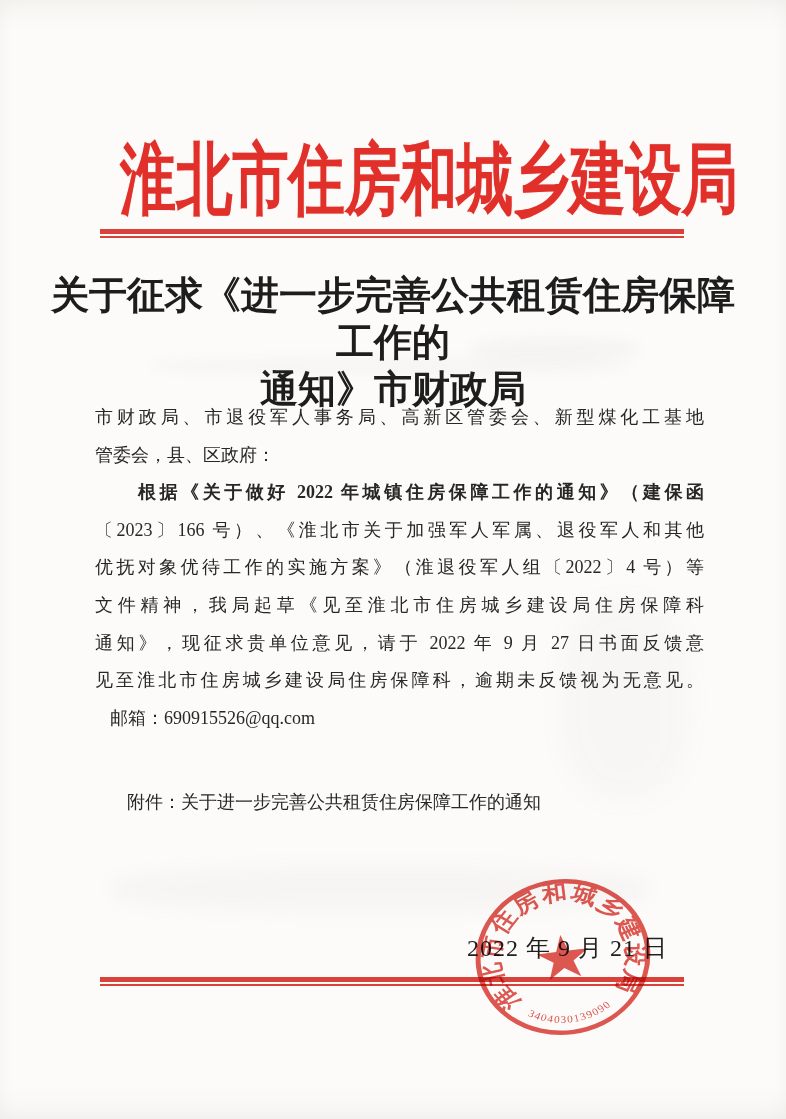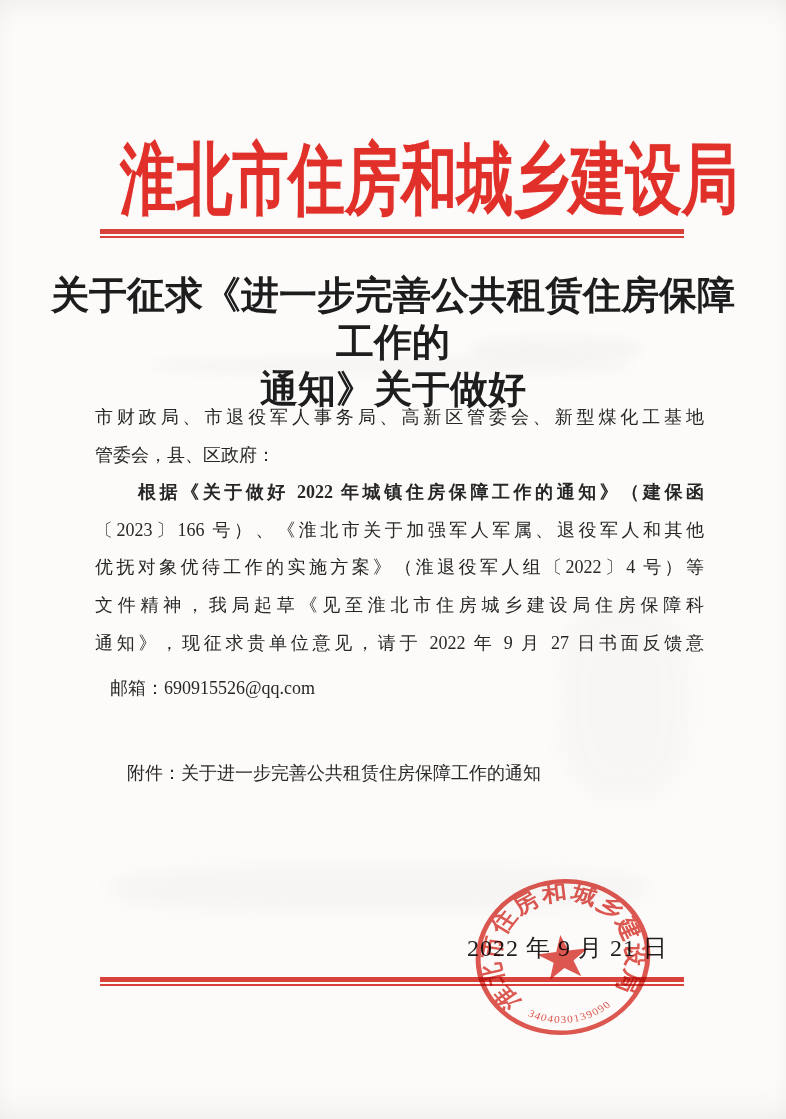--- a/index.html
+++ b/index.html
@@ -47,21 +47,21 @@
   }
 
   .body-text{
     position:absolute;left:95px;width:609px;top:399px;
     font-size:18px;line-height:37.6px;
     color:#272727;
   }
   .line{white-space:nowrap;overflow:visible;}
   .just{text-align:justify;text-align-last:justify;}
   .ind-2{padding-left:43px;font-weight:bold;}
-  .ind-mail{padding-left:15px;margin-top:8px;}
+  .ind-mail{padding-left:15px;}
   .attachment-line{margin-top:47px;padding-left:32px;white-space:nowrap;}
 
   .date-line{
     position:absolute;left:467px;top:932px;
     font-size:24px;color:#1f1f1f;
     white-space:nowrap;z-index:2;
     letter-spacing:1px;
   }
 
   .seal{
@@ -97,31 +97,32 @@
     <span class="inner">淮北市住房和城乡建设局</span>
   </div>
 
   <div class="rule rule-top">
     <div class="thick"></div>
     <div class="thin"></div>
   </div>
 
   <div class="doc-title">
     <div>关于征求《进一步完善公共租赁住房保障工作的</div>
-    <div>通知》关于做好</div>
+    <div>通知》市财政局</div>
   </div>
 
   <div class="body-text">
     <div class="line just">市财政局、市退役军人事务局、高新区管委会、新型煤化工基地</div>
     <div class="line">管委会，县、区政府：</div>
     <div class="line just ind-2">根据《关于做好 2022 年城镇住房保障工作的通知》（建保函</div>
     <div class="line just">〔2023〕166 号）、《淮北市关于加强军人军属、退役军人和其他</div>
     <div class="line just">优抚对象优待工作的实施方案》（淮退役军人组〔2022〕4 号）等</div>
     <div class="line just">文件精神，我局起草《见至淮北市住房城乡建设局住房保障科</div>
     <div class="line just">通知》，现征求贵单位意见，请于 2022 年 9 月 27 日书面反馈意</div>
+    <div class="line just">见至淮北市住房城乡建设局住房保障科，逾期未反馈视为无意见。</div>
     <div class="line ind-mail">邮箱：690915526@qq.com</div>
     <div class="attachment-line">附件：关于进一步完善公共租赁住房保障工作的通知</div>
   </div>
 
   <div class="date-line">2022 年 9 月 21 日</div>
 
   <div class="rule rule-bottom">
     <div class="thick"></div>
     <div class="thin"></div>
   </div>

